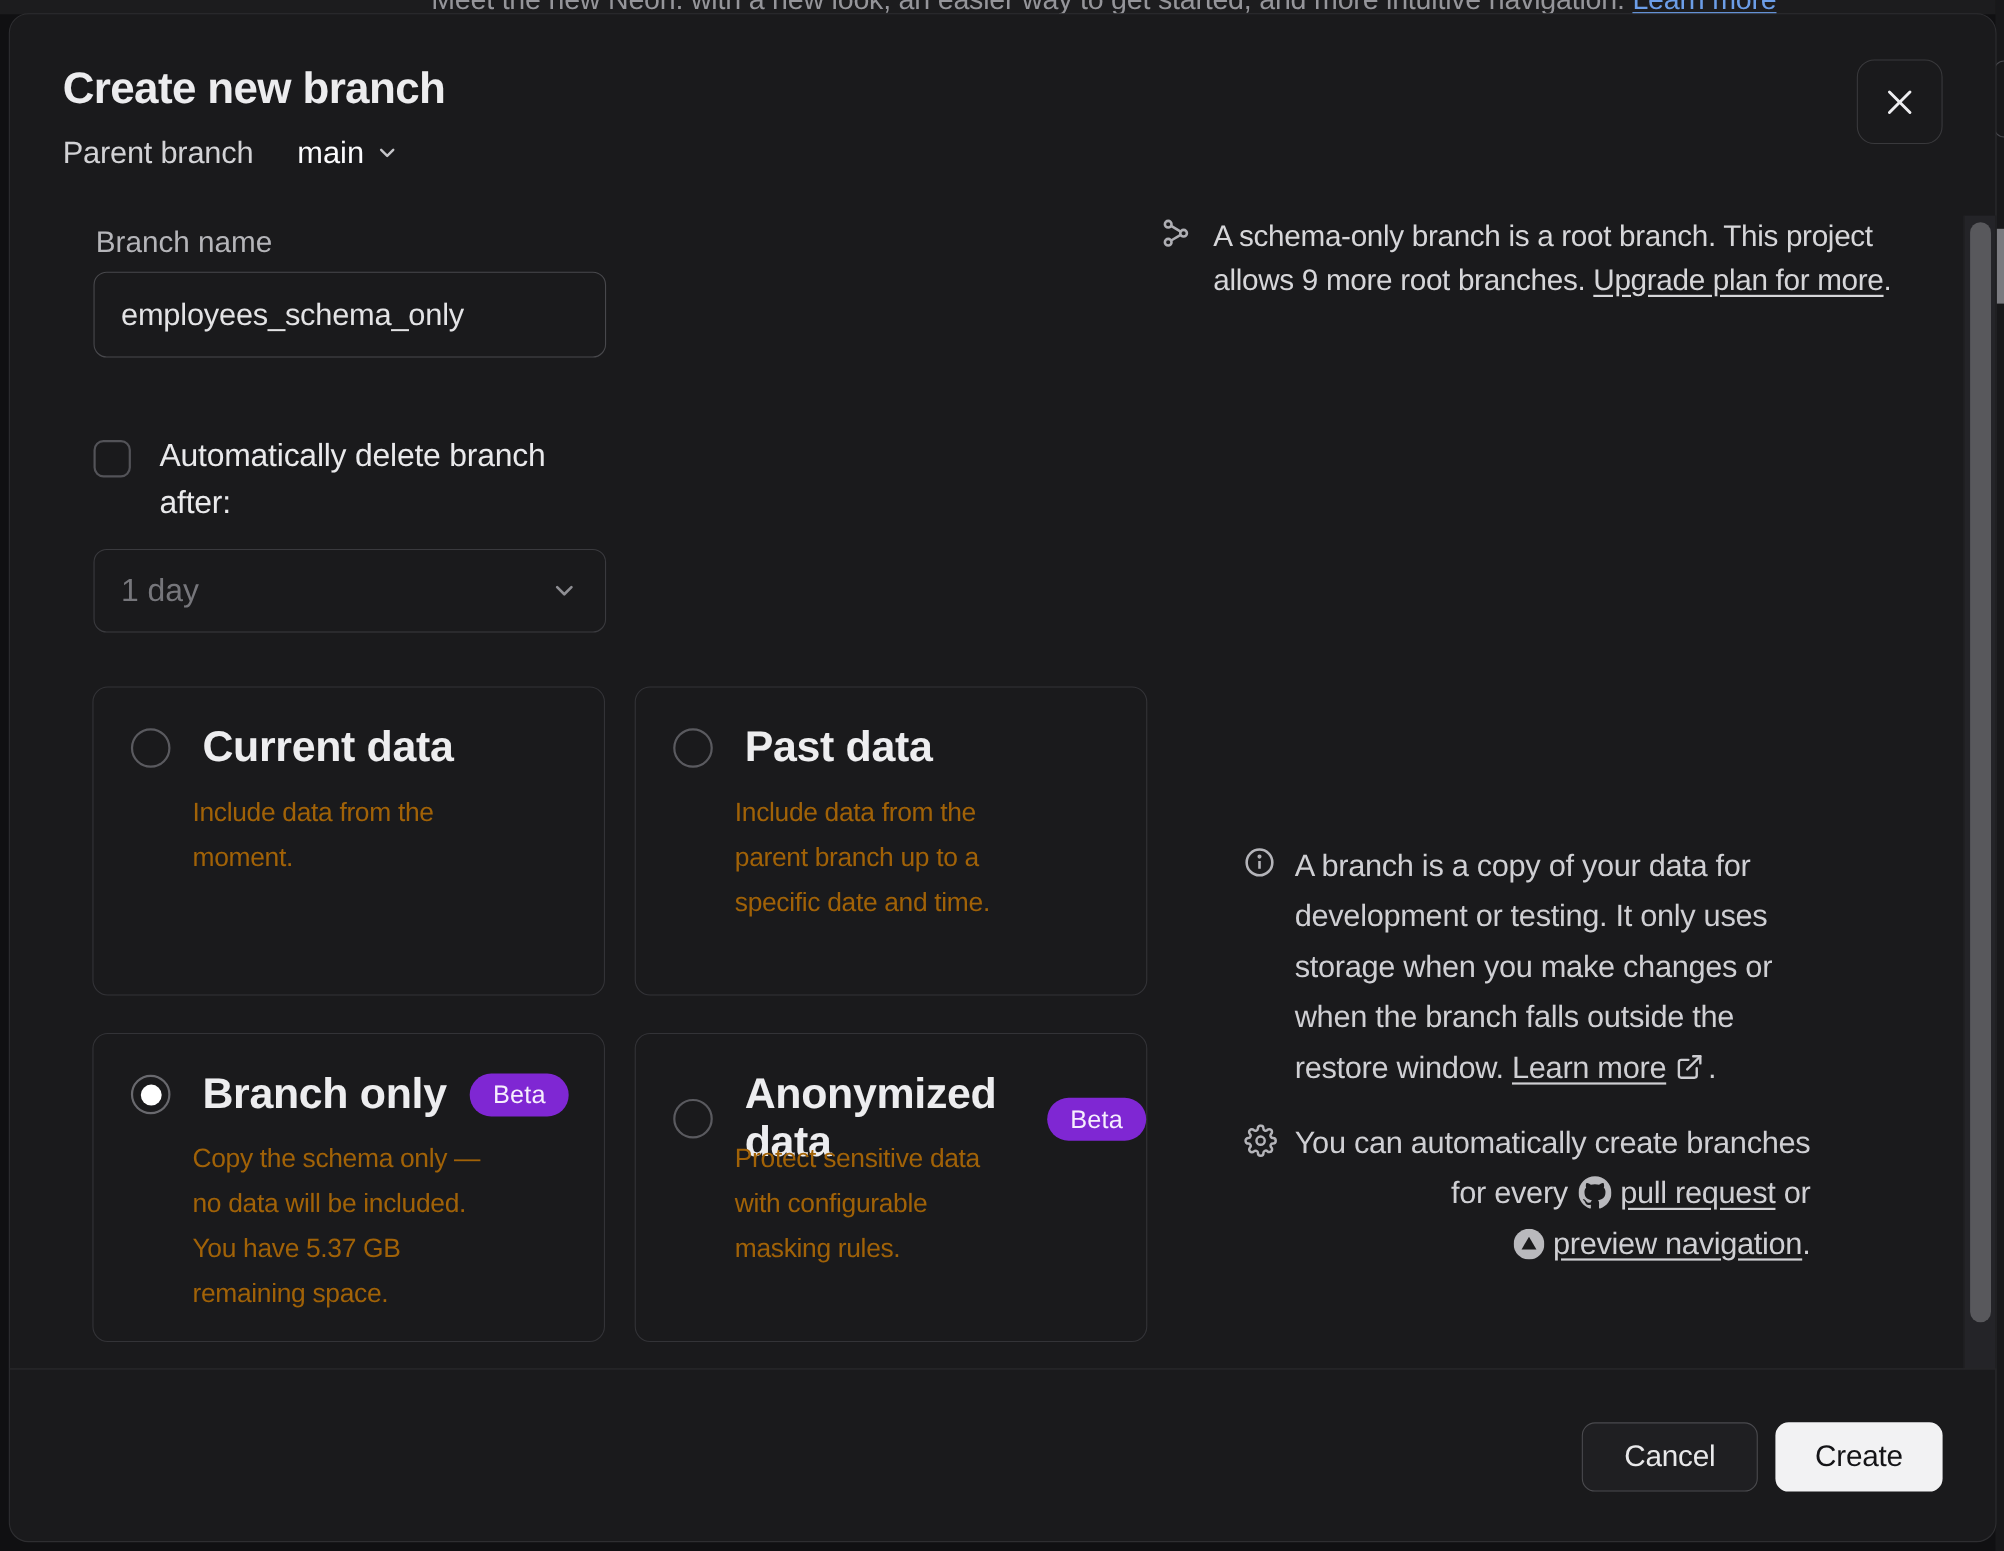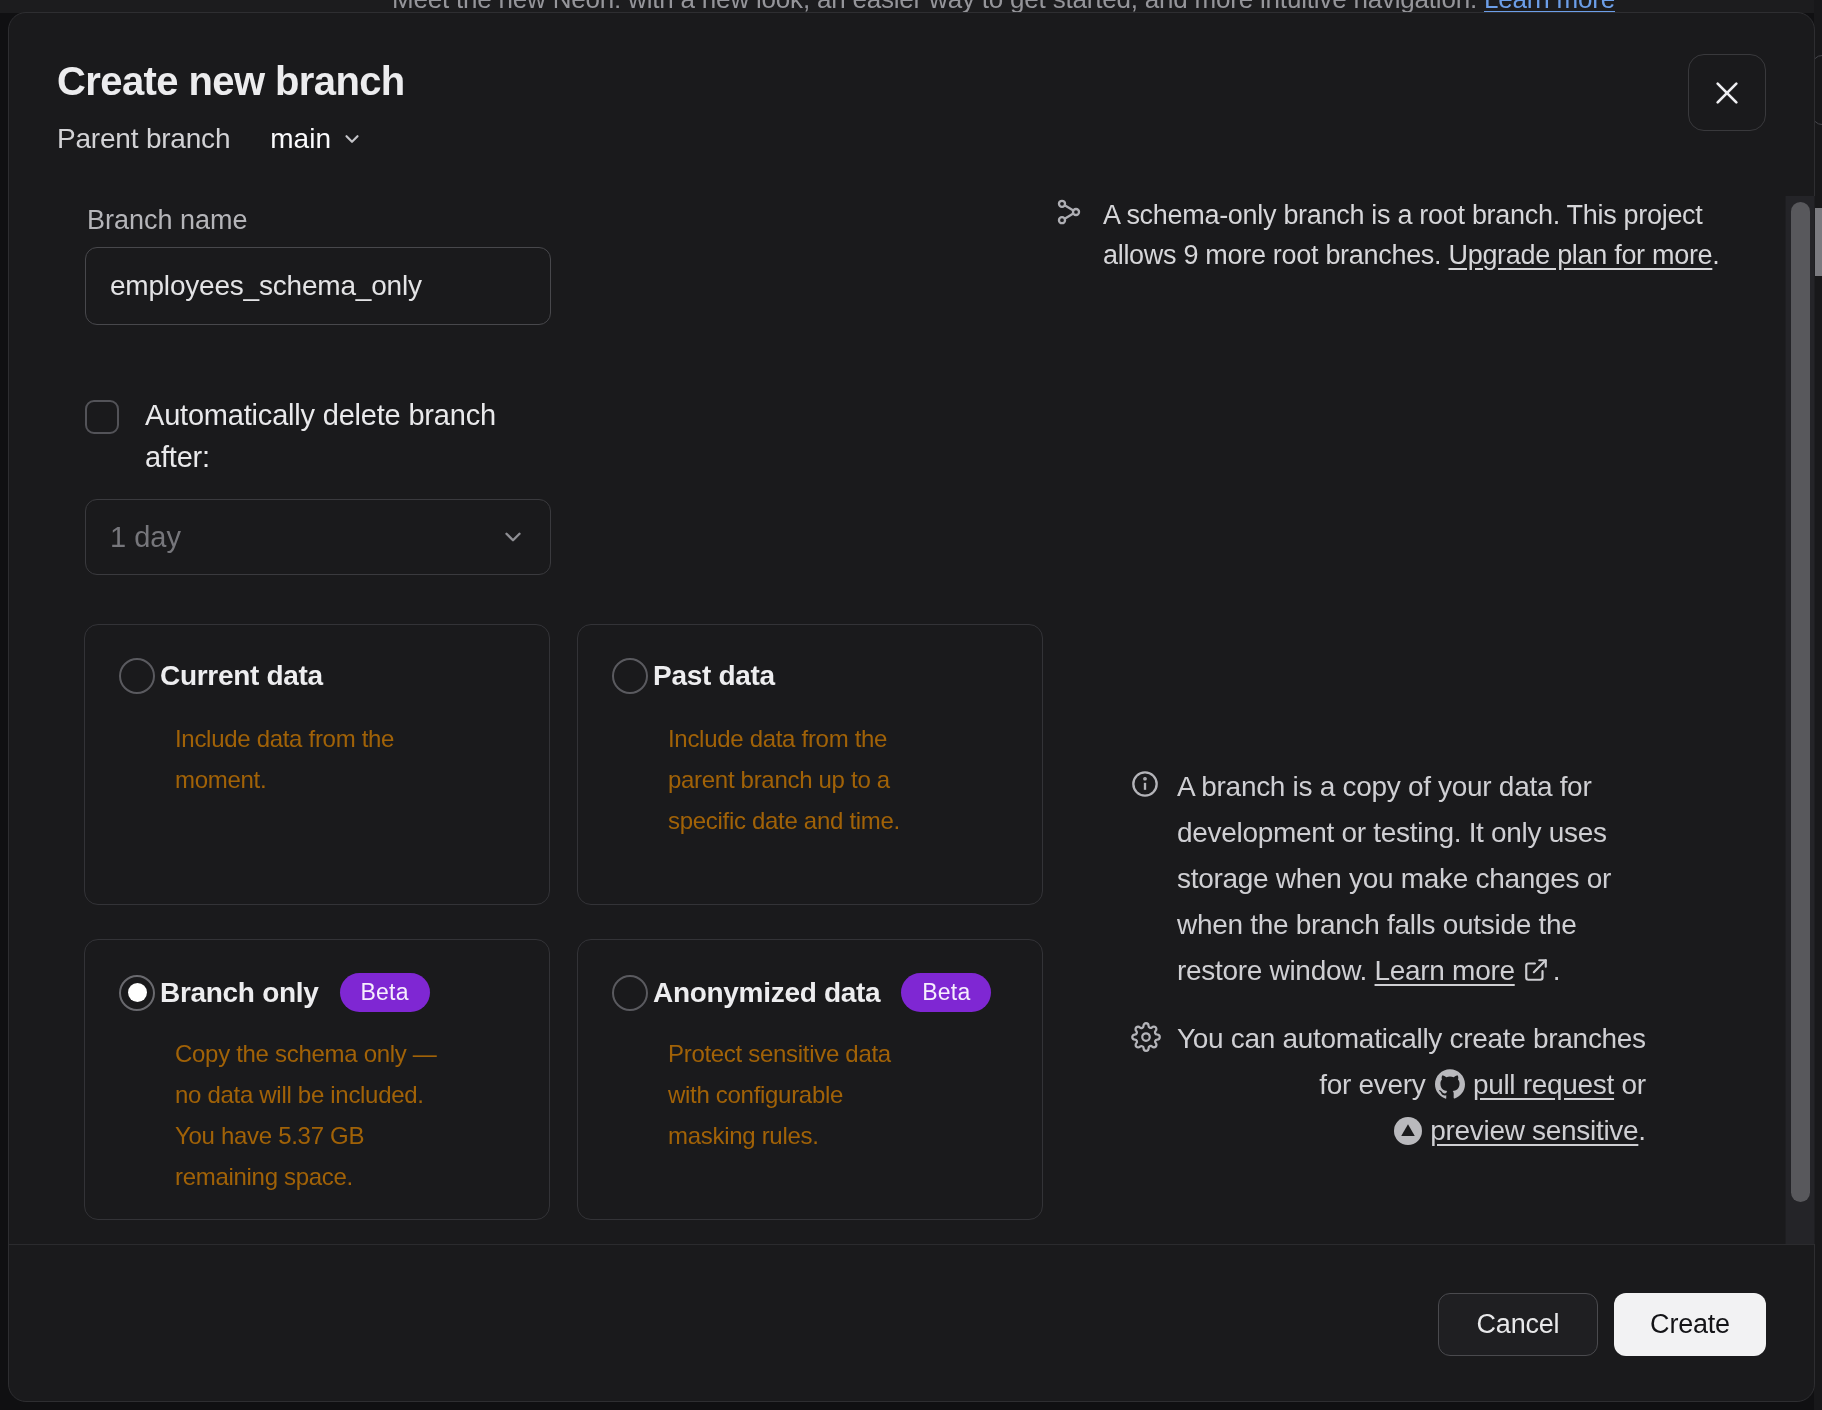--- a/index.html
+++ b/index.html
@@ -52,21 +52,21 @@
   
   .card{position:absolute;width:466px;height:281px;border:1px solid #333337;
     border-radius:14px;cursor:pointer;}
   .card1{left:75px;top:611px;} .card2{left:568px;top:611px;}
   .card3{left:75px;top:926px;} .card4{left:568px;top:926px;}
   .card-head{position:absolute;left:34px;top:33px;display:flex;align-items:center;}
   .radio{width:36px;height:36px;border:2px solid #5a5a5f;border-radius:50%;flex:none;
     display:flex;align-items:center;justify-content:center;}
   .radio.checked{border-color:#69696e;}
   .radio-dot{width:19px;height:19px;border-radius:50%;background:#ffffff;}
-  .card-title{margin-left:5px;font-size:28px;font-weight:600;color:#ededef;letter-spacing:-0.3px;}
+  .card-title{margin-left:29px;font-size:39px;font-weight:600;color:#ededef;letter-spacing:-0.3px;}
   .beta-badge{margin-left:21px;background:#7f27d3;color:#f6eefd;font-size:23px;
     padding:6px 21px;border-radius:22px;letter-spacing:0.2px;}
   .card-desc{position:absolute;left:90px;top:93px;font-size:24px;line-height:41px;
     color:#a16207;letter-spacing:-0.3px;}
   .card-desc span{display:block;}
 
   
   .note-icon{position:absolute;color:#aeaeb3;}
   .note{position:absolute;color:#cfcfd3;letter-spacing:-0.3px;}
   .note div{white-space:nowrap;}
@@ -231,21 +231,21 @@
     <path d="M19.4 15a1.65 1.65 0 0 0 .33 1.82l.06.06a2 2 0 0 1 0 2.83 2 2 0 0 1-2.83 0l-.06-.06a1.65 1.65 0 0 0-1.82-.33 1.65 1.65 0 0 0-1 1.51V21a2 2 0 0 1-2 2 2 2 0 0 1-2-2v-.09A1.65 1.65 0 0 0 9 19.4a1.65 1.65 0 0 0-1.82.33l-.06.06a2 2 0 0 1-2.83 0 2 2 0 0 1 0-2.83l.06-.06a1.65 1.65 0 0 0 .33-1.82 1.65 1.65 0 0 0-1.51-1H3a2 2 0 0 1-2-2 2 2 0 0 1 2-2h.09A1.65 1.65 0 0 0 4.6 9a1.65 1.65 0 0 0-.33-1.82l-.06-.06a2 2 0 0 1 0-2.83 2 2 0 0 1 2.83 0l.06.06a1.65 1.65 0 0 0 1.82.33H9a1.65 1.65 0 0 0 1-1.51V3a2 2 0 0 1 2-2 2 2 0 0 1 2 2v.09a1.65 1.65 0 0 0 1 1.51 1.65 1.65 0 0 0 1.82-.33l.06-.06a2 2 0 0 1 2.83 0 2 2 0 0 1 0 2.83l-.06.06a1.65 1.65 0 0 0-.33 1.82V9a1.65 1.65 0 0 0 1.51 1H21a2 2 0 0 1 2 2 2 2 0 0 1-2 2h-.09a1.65 1.65 0 0 0-1.51 1z"></path>
   </svg>
   <div class="note note-integ">
     <div>You can automatically create branches</div>
     <div><span>for every </span><svg class="inline-icon" width="30" height="30" viewBox="0 0 24 24" fill="#b9b9bd">
           <path d="M12 .297c-6.63 0-12 5.373-12 12 0 5.303 3.438 9.8 8.205 11.385.6.113.82-.258.82-.577 0-.285-.01-1.04-.015-2.04-3.338.724-4.042-1.61-4.042-1.61C4.422 18.07 3.633 17.7 3.633 17.7c-1.087-.744.084-.729.084-.729 1.205.084 1.838 1.236 1.838 1.236 1.07 1.835 2.809 1.305 3.495.998.108-.776.417-1.305.76-1.605-2.665-.3-5.466-1.332-5.466-5.93 0-1.31.465-2.38 1.235-3.22-.135-.303-.54-1.523.105-3.176 0 0 1.005-.322 3.3 1.23.96-.267 1.98-.399 3-.405 1.02.006 2.04.138 3 .405 2.28-1.552 3.285-1.23 3.285-1.23.645 1.653.24 2.873.12 3.176.765.84 1.23 1.91 1.23 3.22 0 4.61-2.805 5.625-5.475 5.92.42.36.81 1.096.81 2.22 0 1.606-.015 2.896-.015 3.286 0 .315.21.69.825.57C20.565 22.092 24 17.592 24 12.297c0-6.627-5.373-12-12-12"></path>
         </svg><span class="note-link">pull request</span><span> or</span></div>
     <div><svg class="inline-icon" width="28" height="28" viewBox="0 0 24 24">
           <circle cx="12" cy="12" r="12" fill="#b9b9bd"></circle>
           <path d="M12 6.2l5.8 10H6.2z" fill="#1a1a1c"></path>
-        </svg><span class="note-link">preview sensitive</span><span>.</span></div>
+        </svg><span class="note-link">preview navigation</span><span>.</span></div>
   </div>
 
   <div class="scroll-track">
     <div class="scroll-thumb"></div>
   </div>
 
   <div class="footer-divider"></div>
   <div class="btn btn-cancel">Cancel</div>
   <div class="btn btn-create">Create</div>
 </div>

